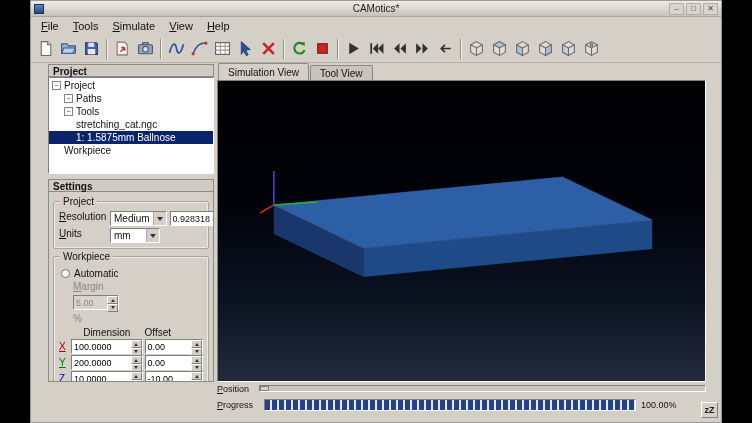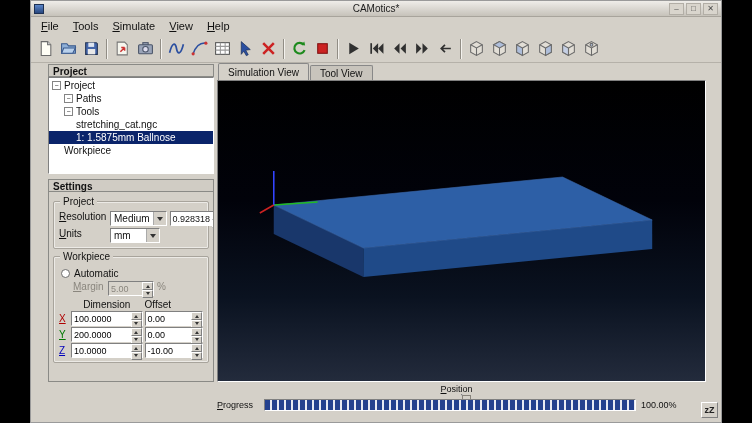--- a/index.html
+++ b/index.html
@@ -67,21 +67,21 @@
   .spin-btns { width:11px; flex:none; display:flex; flex-direction:column; }
   .spin-up,.spin-dn { flex:1; background:#d4d0c8; border:1px solid; border-color:#fff #808080 #808080 #fff;
                       display:flex; align-items:center; justify-content:center; padding:0; }
   .tri-up { width:0; height:0; border:2px solid transparent; border-bottom:3px solid #333; margin-bottom:1px; }
   .tri-dn { width:0; height:0; border:2px solid transparent; border-top:3px solid #333; margin-top:1px; }
 
   .radio-row { display:flex; align-items:center; gap:4px; margin:4px 4px 2px; font-size:10px; color:#111; }
   .rb { width:9px; height:9px; flex:none; border-radius:50%; border:1px solid #6e6e6e; background:#fff; position:relative; }
   .rb.checked::after { content:""; position:absolute; left:2px; top:2px; width:3px; height:3px;
                        border-radius:50%; background:#101010; }
-  .margin-row { margin-left:16px; }
+  .margin-row { margin-left:16px;flex-direction:column; }
 
   .thead { display:flex; gap:2px; margin:3px 2px 1px 14px; font-size:10px; color:#111; }
   .thead .h-dim { width:76px; text-align:center; }
   .thead .h-off { width:62px; text-align:left; }
   .axrow { display:flex; align-items:center; gap:2px; margin:1px 2px; }
   .axl { width:10px; font-size:10px; text-decoration:underline; flex:none; }
   .ax-x { color:#b00000; } .ax-y { color:#007700; } .ax-z { color:#0000bb; }
   .sp-dim { width:76px; } .sp-off { width:62px; }
 
   
@@ -89,21 +89,21 @@
   .tabs { display:flex; height:17px; align-items:flex-end; padding-left:1px; }
   .tab { font-size:10px; padding:2px 9px 1px; border:1px solid #888; border-bottom:none;
          background:#c8c4bc; margin-right:1px; border-radius:2px 2px 0 0; color:#111; height:15px;text-align:right; }
   .tab.active { background:#d4d0c8; height:17px; position:relative; z-index:2; padding-top:3px; }
   .scene-wrap { position:absolute; top:17px; left:0; right:0; bottom:0;
                 border:1px solid; border-color:#808080 #fff #fff #808080;
                 background:linear-gradient(180deg,#000 0%,#01020a 40%,#0a1220 72%,#232b3c 100%); }
   .scene { width:100%; height:100%; display:block; }
 
   
-  .pos-row { position:absolute; left:186px; top:383px; width:489px; height:9px; display:flex; align-items:center;flex-direction:column; }
+  .pos-row { position:absolute; left:186px; top:383px; width:489px; height:9px; display:flex; align-items:center; }
   .pos-label,.prog-label { font-size:9px; width:42px; flex:none; color:#111; }
   .pos-track { flex:1; height:7px; border:1px solid; border-color:#808080 #fff #fff #808080;
                background:#c9c5bd; position:relative; }
   .pos-handle { position:absolute; left:0; top:0; width:9px; height:5px; background:#d4d0c8; border:1px solid #87837b; }
   .prog-row { position:absolute; left:186px; top:394px; width:489px; height:20px; display:flex; align-items:center; gap:5px; }
   .prog-track { width:372px; height:12px; flex:none; border:1px solid; border-color:#808080 #fff #fff #808080; background:#fff; }
   .prog-fill { height:100%; width:100%;
                background:repeating-linear-gradient(90deg,#24418e 0 5px,#e8eaf2 5px 7px); }
   .prog-text { font-size:9px; color:#111; }
 

